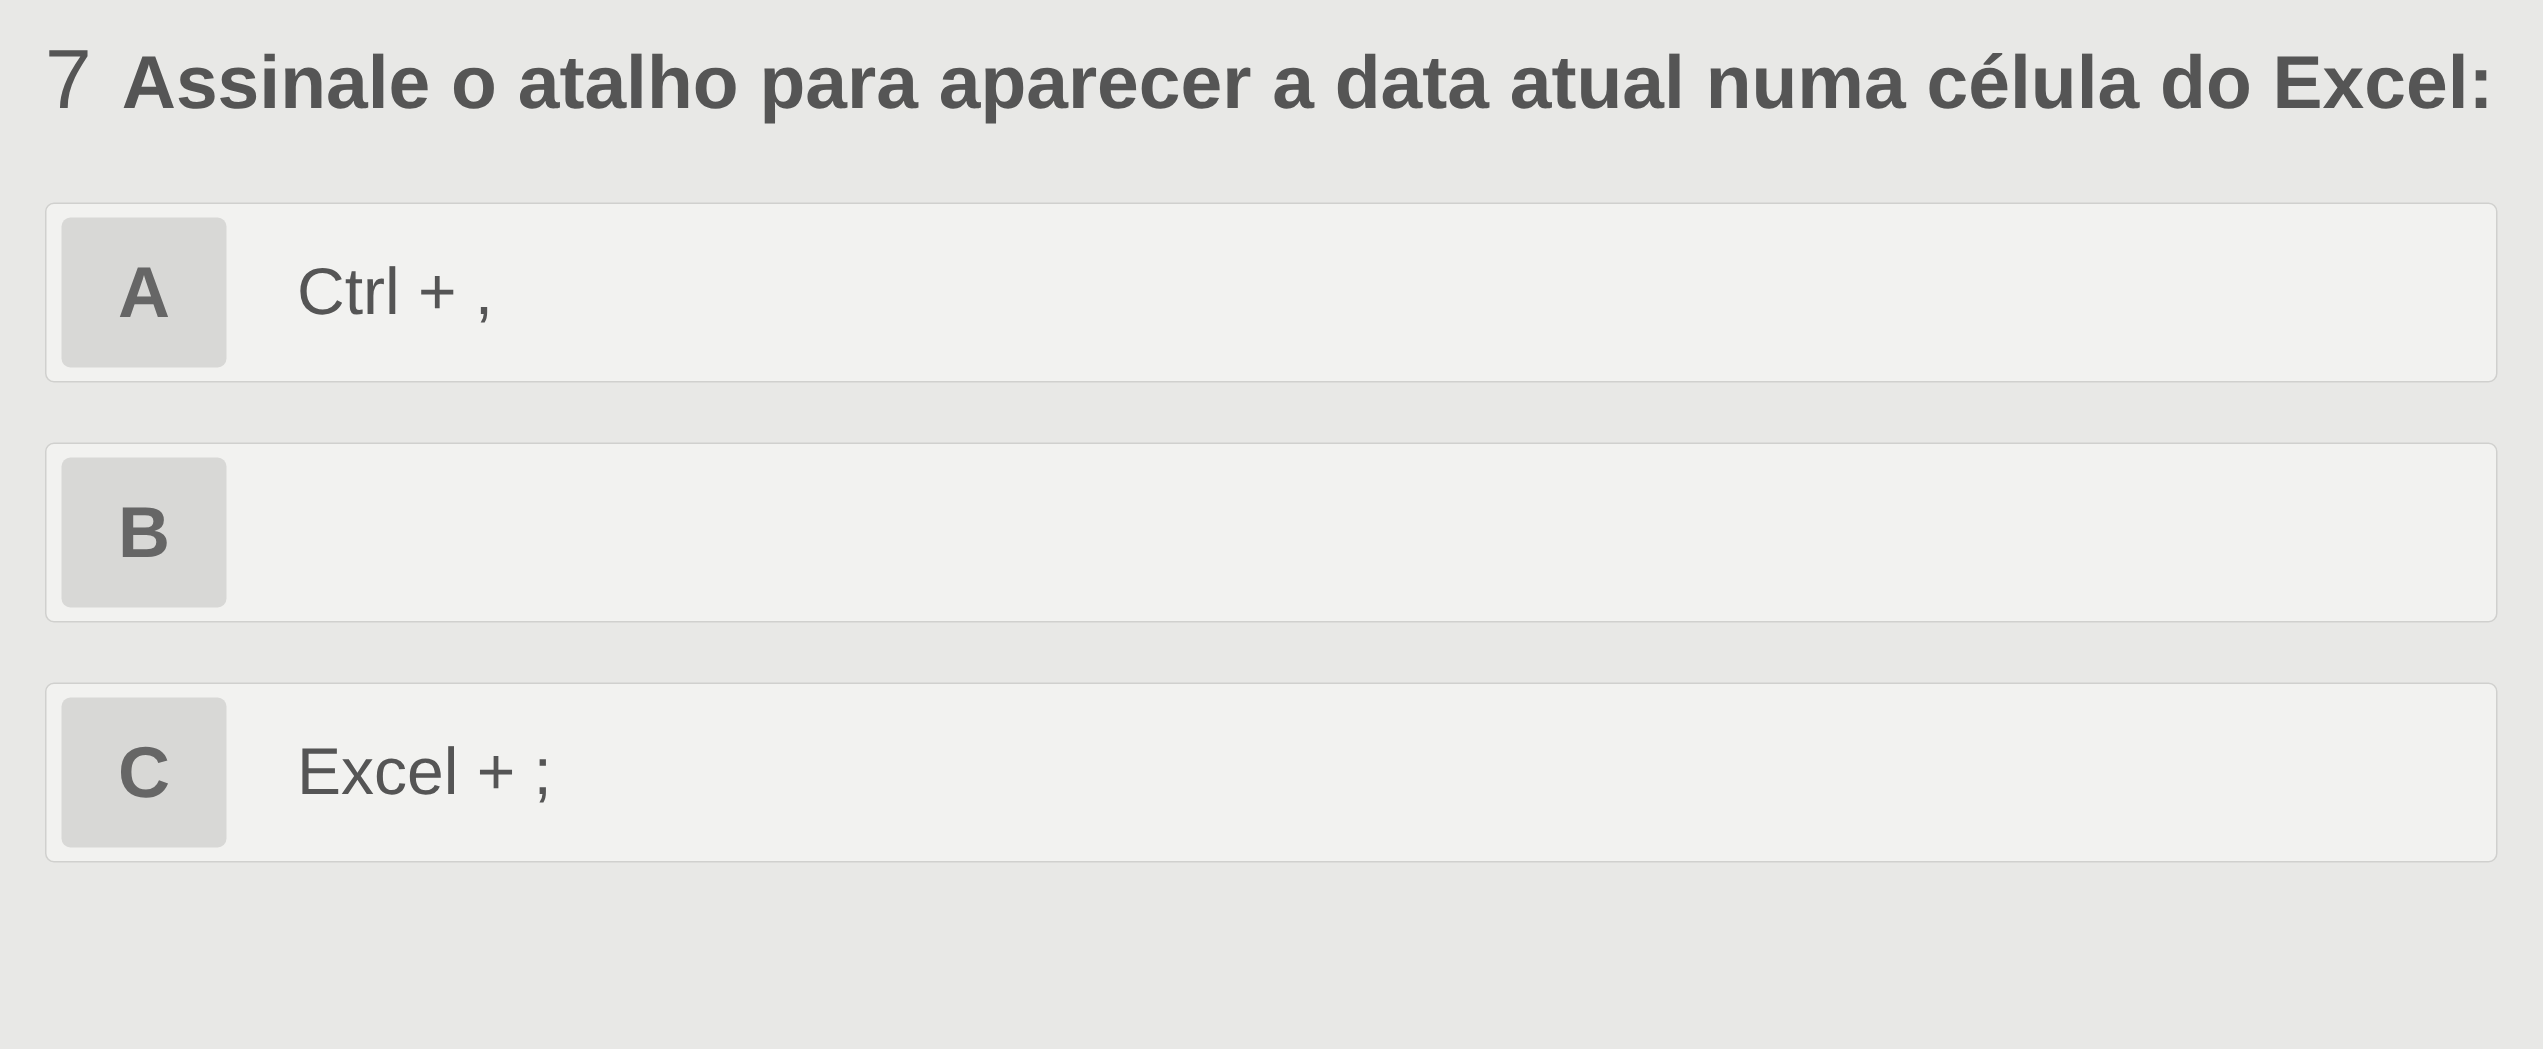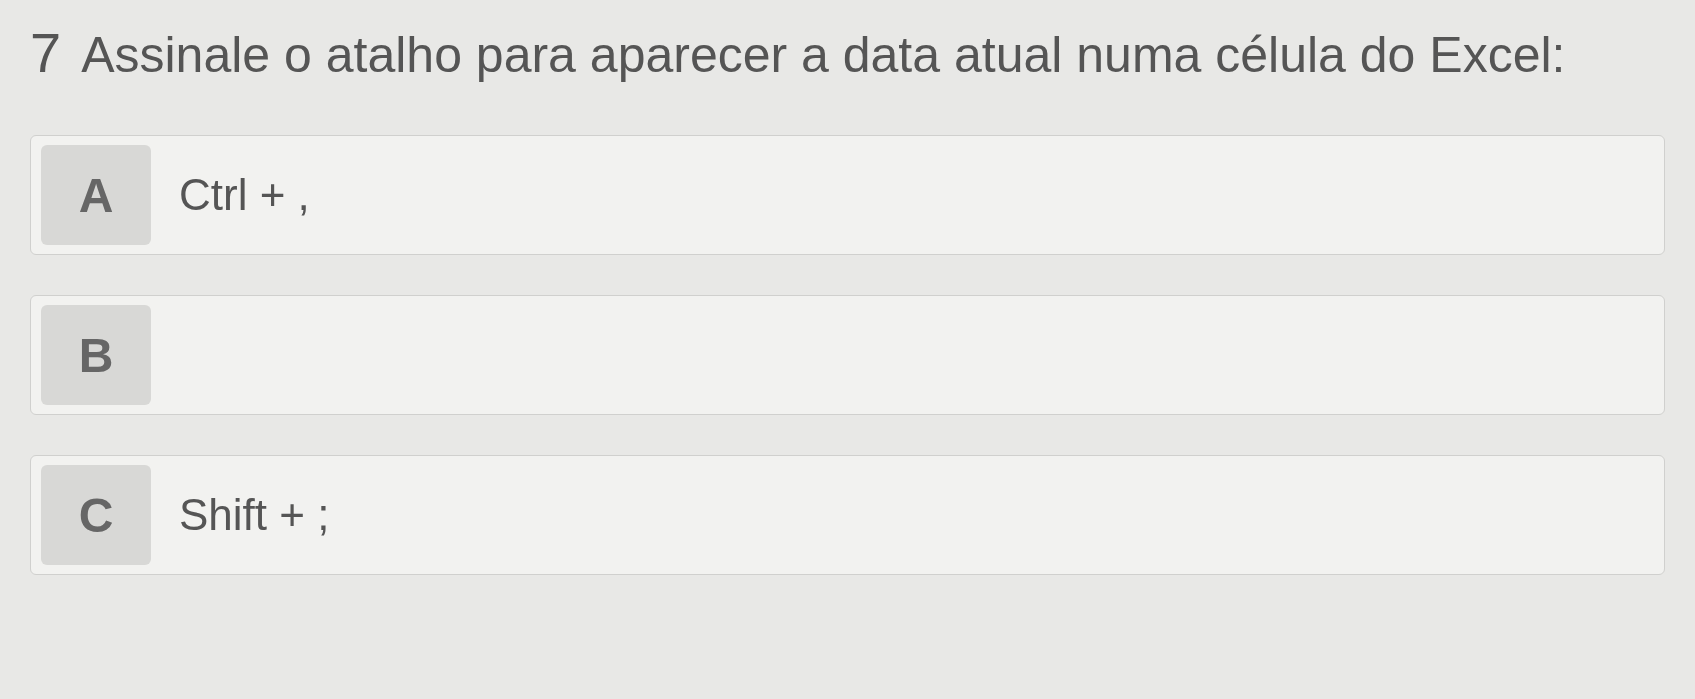--- a/index.html
+++ b/index.html
@@ -22,21 +22,21 @@
     }
     .question-number {
       font-size: 56px;
       color: #555;
       font-weight: 400;
       margin-right: 20px;
     }
     .question-text {
       font-size: 50px;
       color: #555;
-      font-weight: 400;
+      font-weight: 700;
     }
     .option {
       display: flex;
       align-items: center;
       background: #f2f2f0;
       border: 1px solid #d0d0ce;
       border-radius: 6px;
       margin-bottom: 40px;
       padding: 0;
       height: 120px;
@@ -54,21 +54,21 @@
       background: #d8d8d6;
       border-radius: 6px;
       margin-left: 10px;
       font-size: 48px;
       font-weight: 600;
       color: #666;
     }
     .option-text {
       font-size: 44px;
       color: #555;
-      margin-left: 28px;
+      margin-left: 47px;
       font-weight: 400;
     }
   </style>
 </head>
 <body>
 
 <div class="question-header">
   <span class="question-number">7</span>
   <span class="question-text">Assinale o atalho para aparecer a data atual numa célula do Excel:</span>
 </div>
@@ -77,14 +77,14 @@
   <div class="option-letter">A</div>
   <div class="option-text">Ctrl + ,</div>
 </div>
 
 <div class="option">
   <div class="option-letter">B</div>
 </div>
 
 <div class="option">
   <div class="option-letter">C</div>
-  <div class="option-text">Shift + ;</div>
+  <div class="option-text">Excel + ;</div>
 </div>
 
 </body></html>

